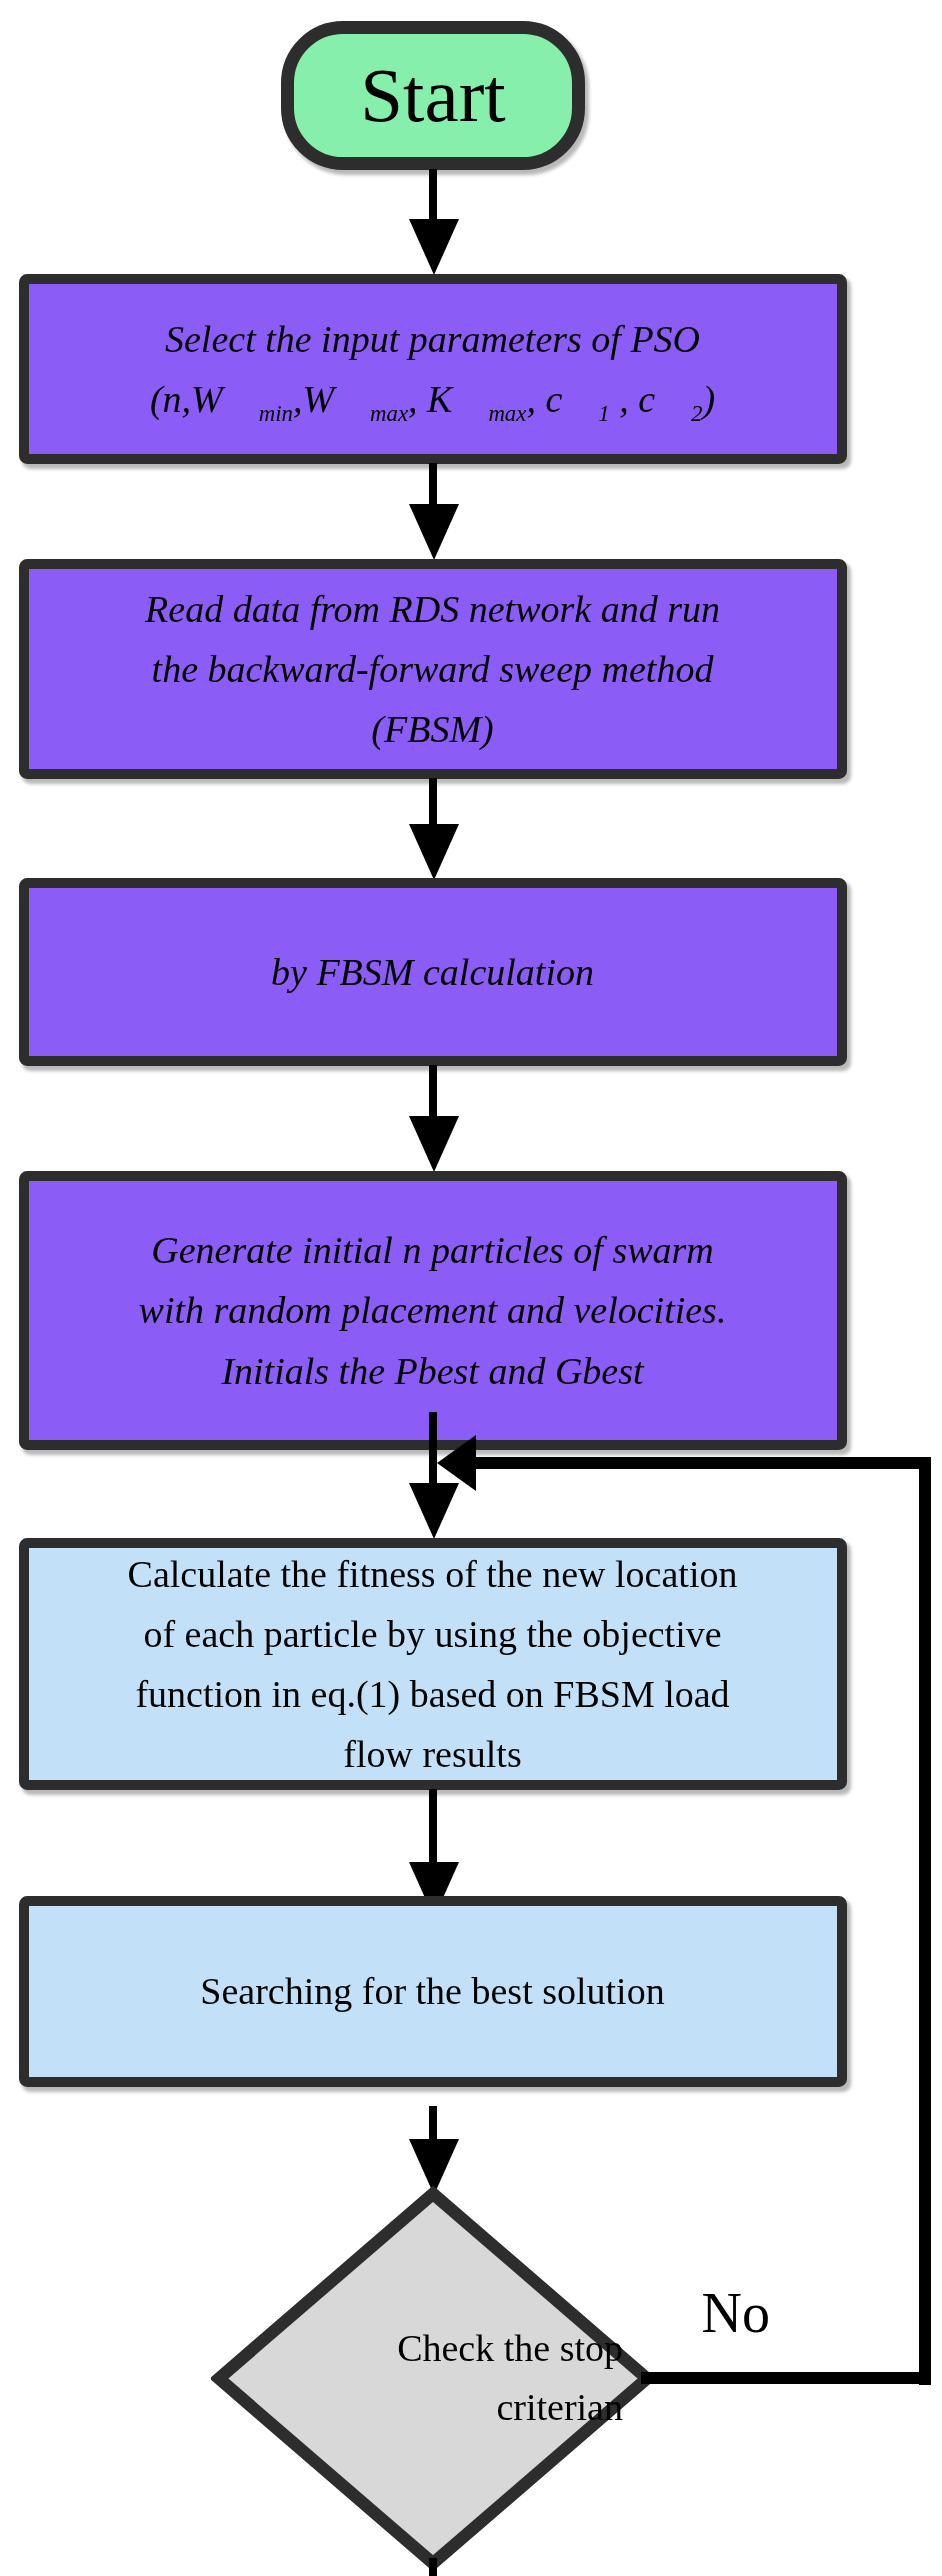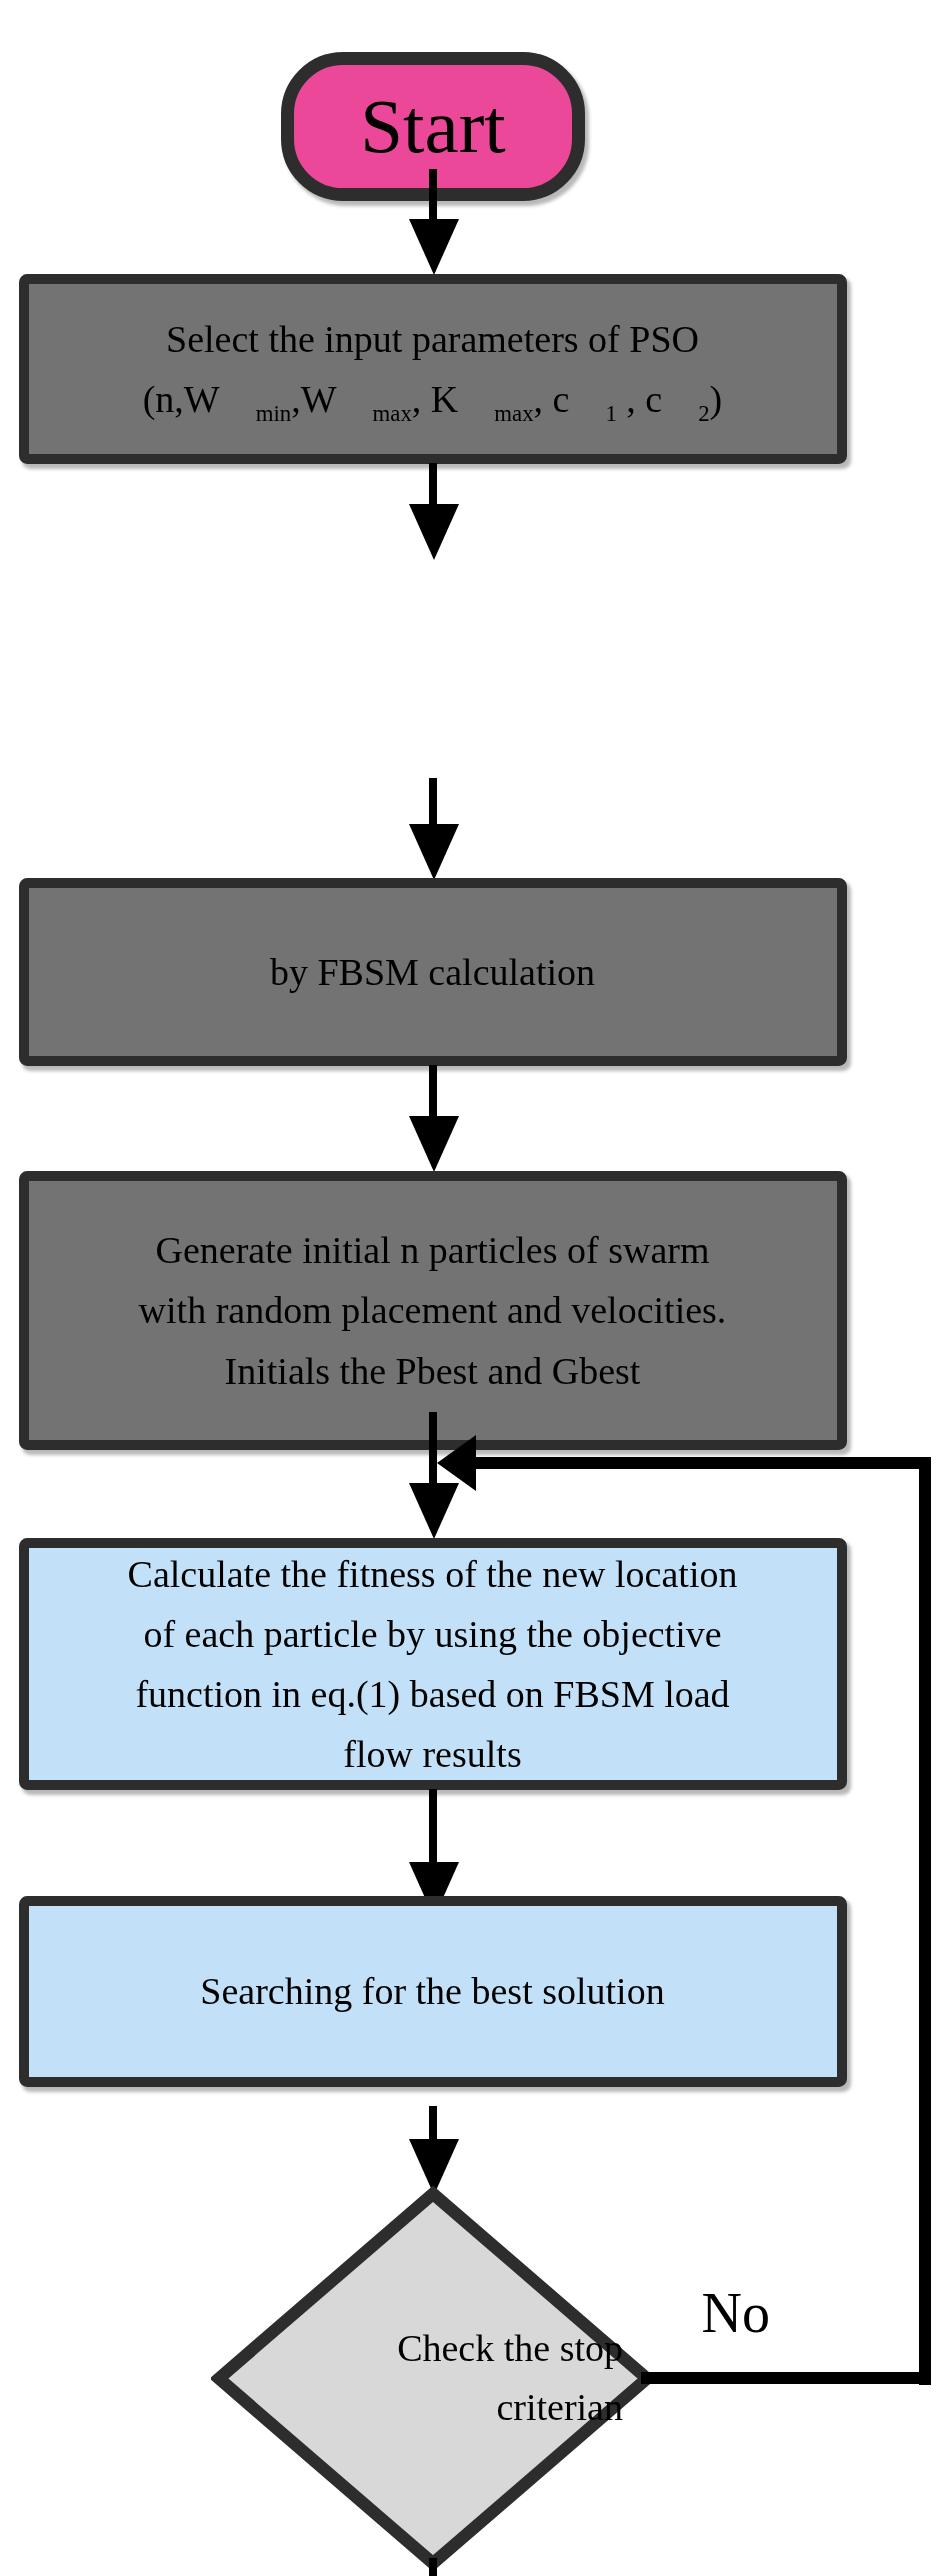--- a/index.html
+++ b/index.html
@@ -19,29 +19,29 @@
     border-radius:8.2px;
     display:flex;
     flex-direction:column;
     align-items:center;
     justify-content:center;
     text-align:center;
     font-size:38px;
     line-height:1.58;
     box-shadow:3.6px 4.1px 3.6px rgba(0,0,0,0.28);
   }
-  .process{background:#737373;}
+  .process{background:#8b5cf6;font-style:italic;}
   .compute{background:#c2e1f8;}
   .terminal{
     border-radius:62px;
     border-width:13.4px;
     font-size:77px;
     line-height:1;
   }
-  .terminal.start{background:#ec4899;margin-top:31px;}
+  .terminal.start{background:#86efac;}
   .vline{position:absolute;width:8.2px;background:#000;}
   .hline{position:absolute;height:12.4px;background:#000;}
   .arrow-down{
     position:absolute;width:0;height:0;
     border-left:25px solid transparent;
     border-right:25px solid transparent;
     border-top:56px solid #000;
   }
   .arrow-left{
     position:absolute;width:0;height:0;
@@ -79,20 +79,25 @@
   <div class="arrow-down" style="left:409px;top:219px;"></div>
 
   <div class="node process" style="left:18.5px;top:274px;width:828px;height:190px;">
     <div>Select the input parameters of  PSO</div>
     <div>(n,W<sub>min</sub>,W<sub>max</sub>, K<sub>max</sub>, c<sub>1</sub> , c<sub>2</sub>)</div>
   </div>
 
   <div class="vline" style="left:429px;top:463px;height:52px;"></div>
   <div class="arrow-down" style="left:409px;top:504px;"></div>
 
+  <div class="node process" style="left:18.5px;top:559px;width:828px;height:220px;">
+    <div>Read data from RDS network and run</div>
+    <div>the backward-forward sweep method</div>
+    <div>(FBSM)</div>
+  </div>
 
   <div class="vline" style="left:429px;top:778px;height:54px;"></div>
   <div class="arrow-down" style="left:409px;top:824px;"></div>
 
   <div class="node process" style="left:18.5px;top:878px;width:828px;height:188px;">
     <div>by FBSM calculation</div>
   </div>
 
   <div class="vline" style="left:429px;top:1065px;height:59px;"></div>
   <div class="arrow-down" style="left:409px;top:1116px;"></div>

